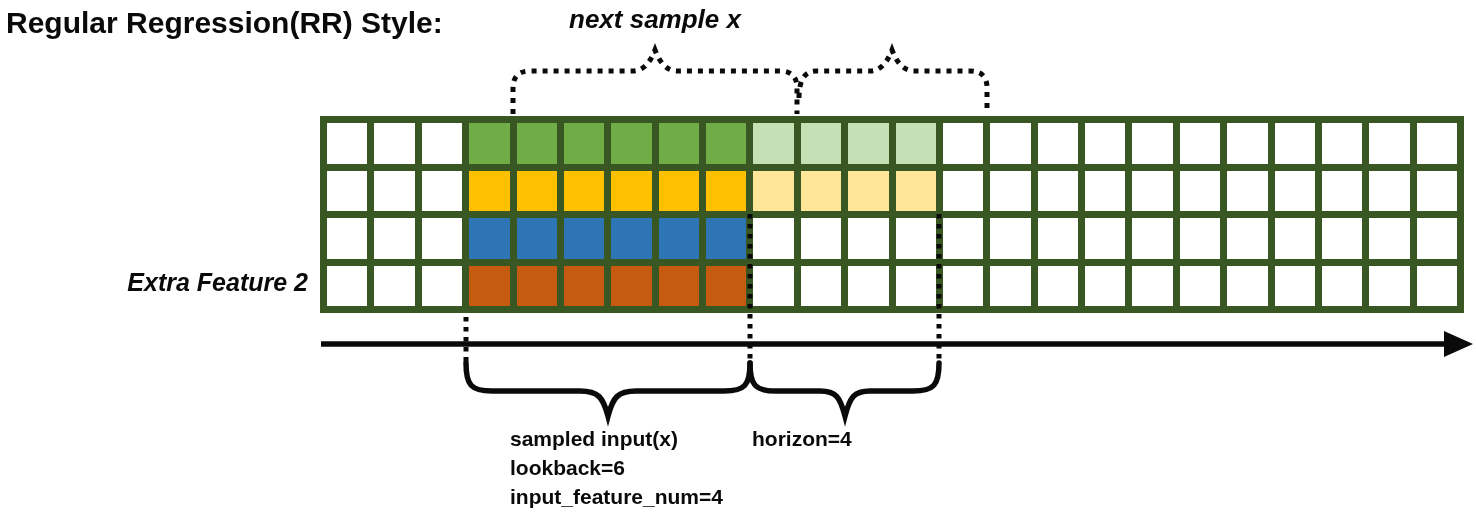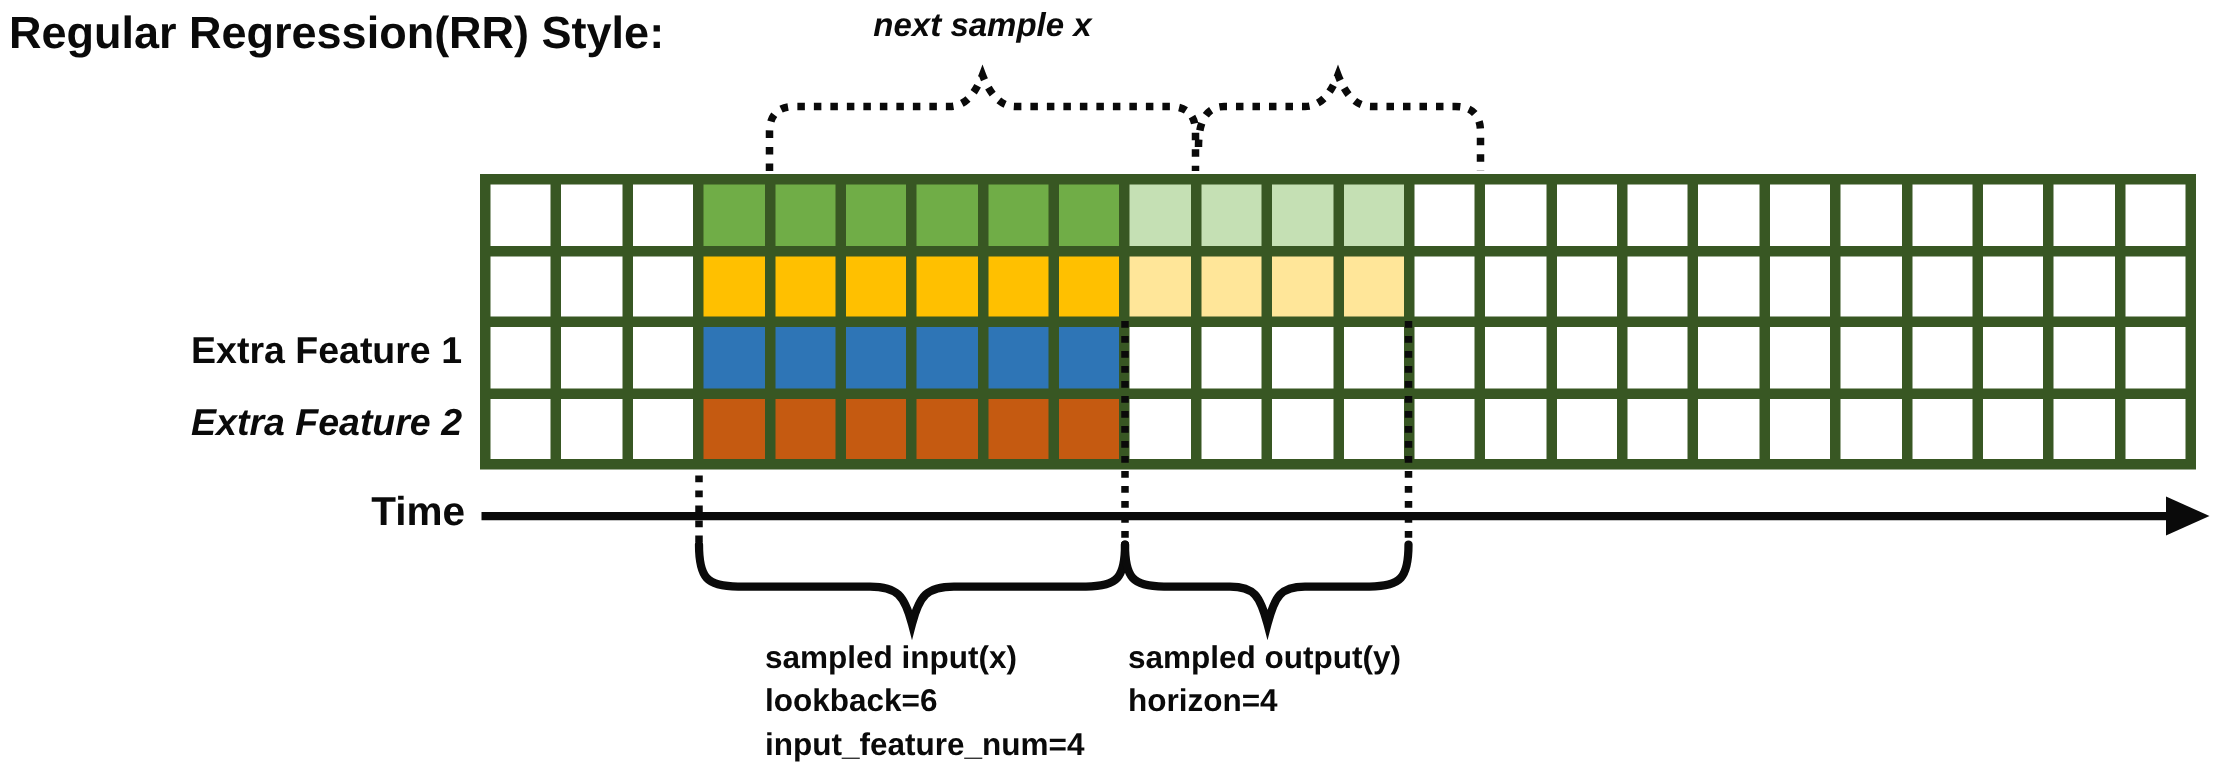--- a/index.html
+++ b/index.html
@@ -1,20 +1,20 @@
 <!DOCTYPE html>
 <html><head>
 <meta charset="utf-8">
 <style>
   html,body{margin:0;padding:0;background:#fff;}
   #stage{position:relative;width:1476px;height:516px;background:#ffffff;overflow:hidden;
          font-family:"Liberation Sans","DejaVu Sans",sans-serif;color:#0a0a0a;}
   .abs{position:absolute;}
   #title{left:6px;top:6px;font-size:30px;font-weight:bold;letter-spacing:0px;}
-  .brace-label{top:4px;font-size:22px;font-style:italic;font-weight:600;transform:translateX(-50%);white-space:nowrap;}
+  .brace-label{top:4px;font-size:26px;font-style:italic;font-weight:600;transform:translateX(-50%);white-space:nowrap;}
   #label-next-x{left:655px;}
   #label-next-y{left:892px;}
   
   .row-label{left:0;width:308px;text-align:right;font-size:25px;font-weight:bold;line-height:47px;white-space:nowrap;}
   
   #cells{left:320px;top:116px;width:1144px;height:197px;box-sizing:border-box;
          display:grid;grid-template-columns:repeat(24,1fr);grid-template-rows:repeat(4,1fr);
          gap:7px;padding:7px;}
   .cell{width:100%;height:100%;}
   
@@ -27,21 +27,20 @@
 </style>
 </head>
 <body>
 
 <div id="stage">
 
   <div class="abs" id="title">Regular Regression(RR) Style:</div>
 
   <div class="abs brace-label" id="label-next-x">next sample x</div>
 
-  <div class="abs row-label" style="top:211px;">Extra Feature 1</div>
   <div class="abs row-label" style="top:259px;font-style:italic;">Extra Feature 2</div>
 
   <div class="abs" id="cells" style="background: rgb(56, 87, 35);">
       <div class="cell" style="background: rgb(255, 255, 255);"></div>
       <div class="cell" style="background: rgb(255, 255, 255);"></div>
       <div class="cell" style="background: rgb(255, 255, 255);"></div>
       <div class="cell" style="background: rgb(112, 173, 71);"></div>
       <div class="cell" style="background: rgb(112, 173, 71);"></div>
       <div class="cell" style="background: rgb(112, 173, 71);"></div>
       <div class="cell" style="background: rgb(112, 173, 71);"></div>
@@ -129,29 +128,27 @@
       <div class="cell" style="background: rgb(255, 255, 255);"></div>
       <div class="cell" style="background: rgb(255, 255, 255);"></div>
       <div class="cell" style="background: rgb(255, 255, 255);"></div>
       <div class="cell" style="background: rgb(255, 255, 255);"></div>
       <div class="cell" style="background: rgb(255, 255, 255);"></div>
       <div class="cell" style="background: rgb(255, 255, 255);"></div>
       <div class="cell" style="background: rgb(255, 255, 255);"></div>
       <div class="cell" style="background: rgb(255, 255, 255);"></div>
     </div>
 
-  <div class="abs" id="time-label">Time</div>
 
   <div class="abs caption" id="caption-input">
     <div>sampled input(x)</div>
     <div>lookback=6</div>
     <div>input_feature_num=4</div>
   </div>
   <div class="abs caption" id="caption-output">
-    <div>sampled output(y)</div>
     <div>horizon=4</div>
   </div>
 
   <svg width="1476" height="516" viewBox="0 0 1476 516">
 
     <path d="M 513 114 L 513 88 Q 513 71 530 71 L 633 71 Q 647 71 655 50 Q 663 71 677 71 L 780 71 Q 797 71 797 88 L 797 114" fill="none" stroke="#0a0a0a" stroke-width="5" stroke-dasharray="5 6"></path>
 
     <path d="M 799 98 Q 799 71 816 71 L 870 71 Q 884 71 892 50 Q 900 71 914 71 L 970 71 Q 987 71 987 88 L 987 114" fill="none" stroke="#0a0a0a" stroke-width="5" stroke-dasharray="5 6"></path>
 
     <line x1="466" y1="317" x2="466" y2="362" stroke="#0a0a0a" stroke-width="5" stroke-dasharray="4.5 5.5"></line>

